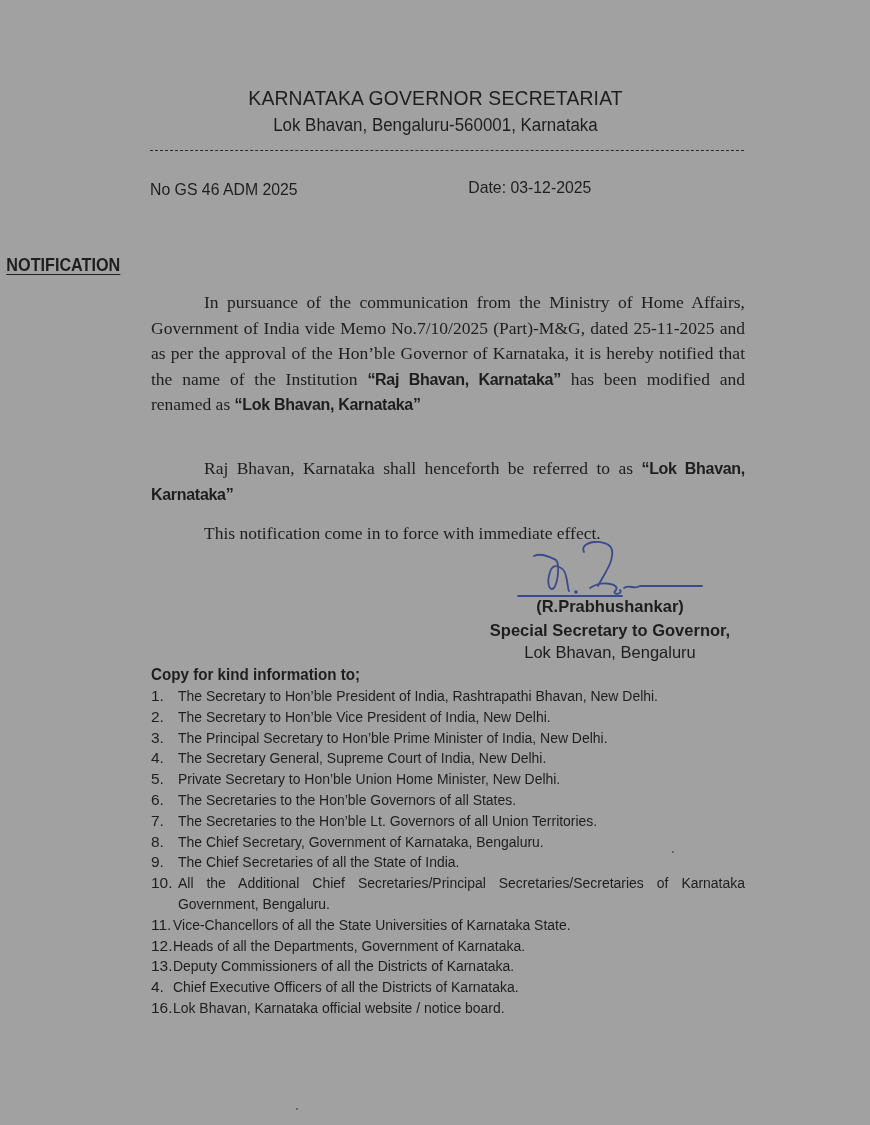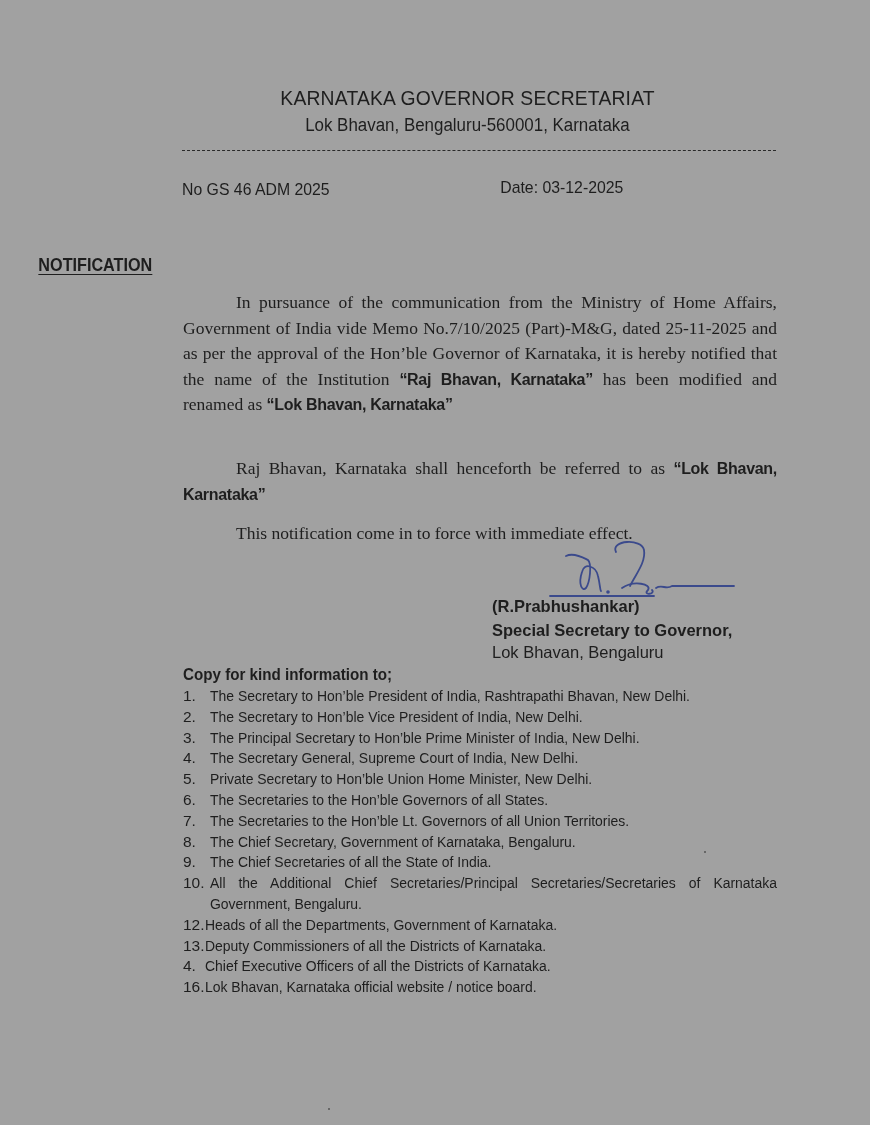--- a/index.html
+++ b/index.html
@@ -4,21 +4,21 @@
 <style>
   html, body { margin: 0; padding: 0; }
   body {
     width: 870px; height: 1125px;
     background: #a1a1a1;
     color: #1e1e1e;
     font-family: "Liberation Sans", sans-serif;
     position: relative;
     overflow: hidden;
   }
-  .page { position: absolute; left: 0; top: 0; width: 717px; height: 1125px; margin-left: 32px; }
+  .page { position: absolute; left: 0; top: 0; width: 717px; height: 1125px; }
   .header-title {
     position: absolute; left: 0; width: 870px; top: 86px; text-align: center;
     font-family: "Liberation Sans", sans-serif; font-size: 21px; letter-spacing: 0.2px;
     transform: scaleX(0.92); transform-origin: 442px 0;
   }
   .header-address {
     position: absolute; left: 0; width: 870px; top: 115px; text-align: center;
     font-size: 18px; transform: scaleX(0.94); transform-origin: 442px 0;
   }
   .divider {
@@ -35,21 +35,21 @@
   .para {
     position: absolute; left: 151px; width: 594px;
     font-family: "Liberation Serif", serif; font-size: 17.5px; line-height: 25.5px;
     text-align: justify; text-indent: 53px;
   }
   .para b { font-family: "Liberation Sans", sans-serif; font-size: 16px; letter-spacing: -0.3px; }
   .p1 { top: 290px; }
   .p2 { top: 456px; }
   .p3 { top: 521px; }
   .signature { position: absolute; left: 512px; top: 540px; width: 200px; height: 60px; }
-  .signer { position: absolute; left: 460px; width: 300px; text-align: left; font-size: 16.5px; }
+  .signer { position: absolute; left: 460px; width: 300px; text-align: center; font-size: 16.5px; }
   .signer-name { top: 597px; font-weight: bold; }
   .signer-desig { top: 621px; font-weight: bold; }
   .signer-office { top: 643px; }
   .copy-heading {
     position: absolute; left: 151px; top: 665px; font-weight: bold; font-size: 16.5px;
     transform: scaleX(0.92); transform-origin: 0 0;
   }
   .copy-list { position: absolute; left: 151px; top: 686px; width: 600px; margin: 0; padding: 0; list-style: none; }
   .copy-item { position: relative; font-size: 15.5px; line-height: 20.8px; padding-left: 27px; }
   .copy-item .num { position: absolute; left: 0; top: 0; }
@@ -128,20 +128,24 @@
       </li>
     <li class="copy-item">
         <span class="num">9.</span>
         <span class="txt">The Chief Secretaries of all the State of India.</span>
       </li>
     <li class="copy-item wide">
         <span class="num">10.</span>
         <span class="txt">All the Additional Chief Secretaries/Principal Secretaries/Secretaries of Karnataka Government, Bengaluru.</span>
       </li>
     <li class="copy-item tight">
+        <span class="num">11.</span>
+        <span class="txt">Vice-Chancellors of all the State Universities of Karnataka State.</span>
+      </li>
+    <li class="copy-item tight">
         <span class="num">12.</span>
         <span class="txt">Heads of all the Departments, Government of Karnataka.</span>
       </li>
     <li class="copy-item tight">
         <span class="num">13.</span>
         <span class="txt">Deputy Commissioners of all the Districts of Karnataka.</span>
       </li>
     <li class="copy-item tight">
         <span class="num">4.</span>
         <span class="txt">Chief Executive Officers of all the Districts of Karnataka.</span>

